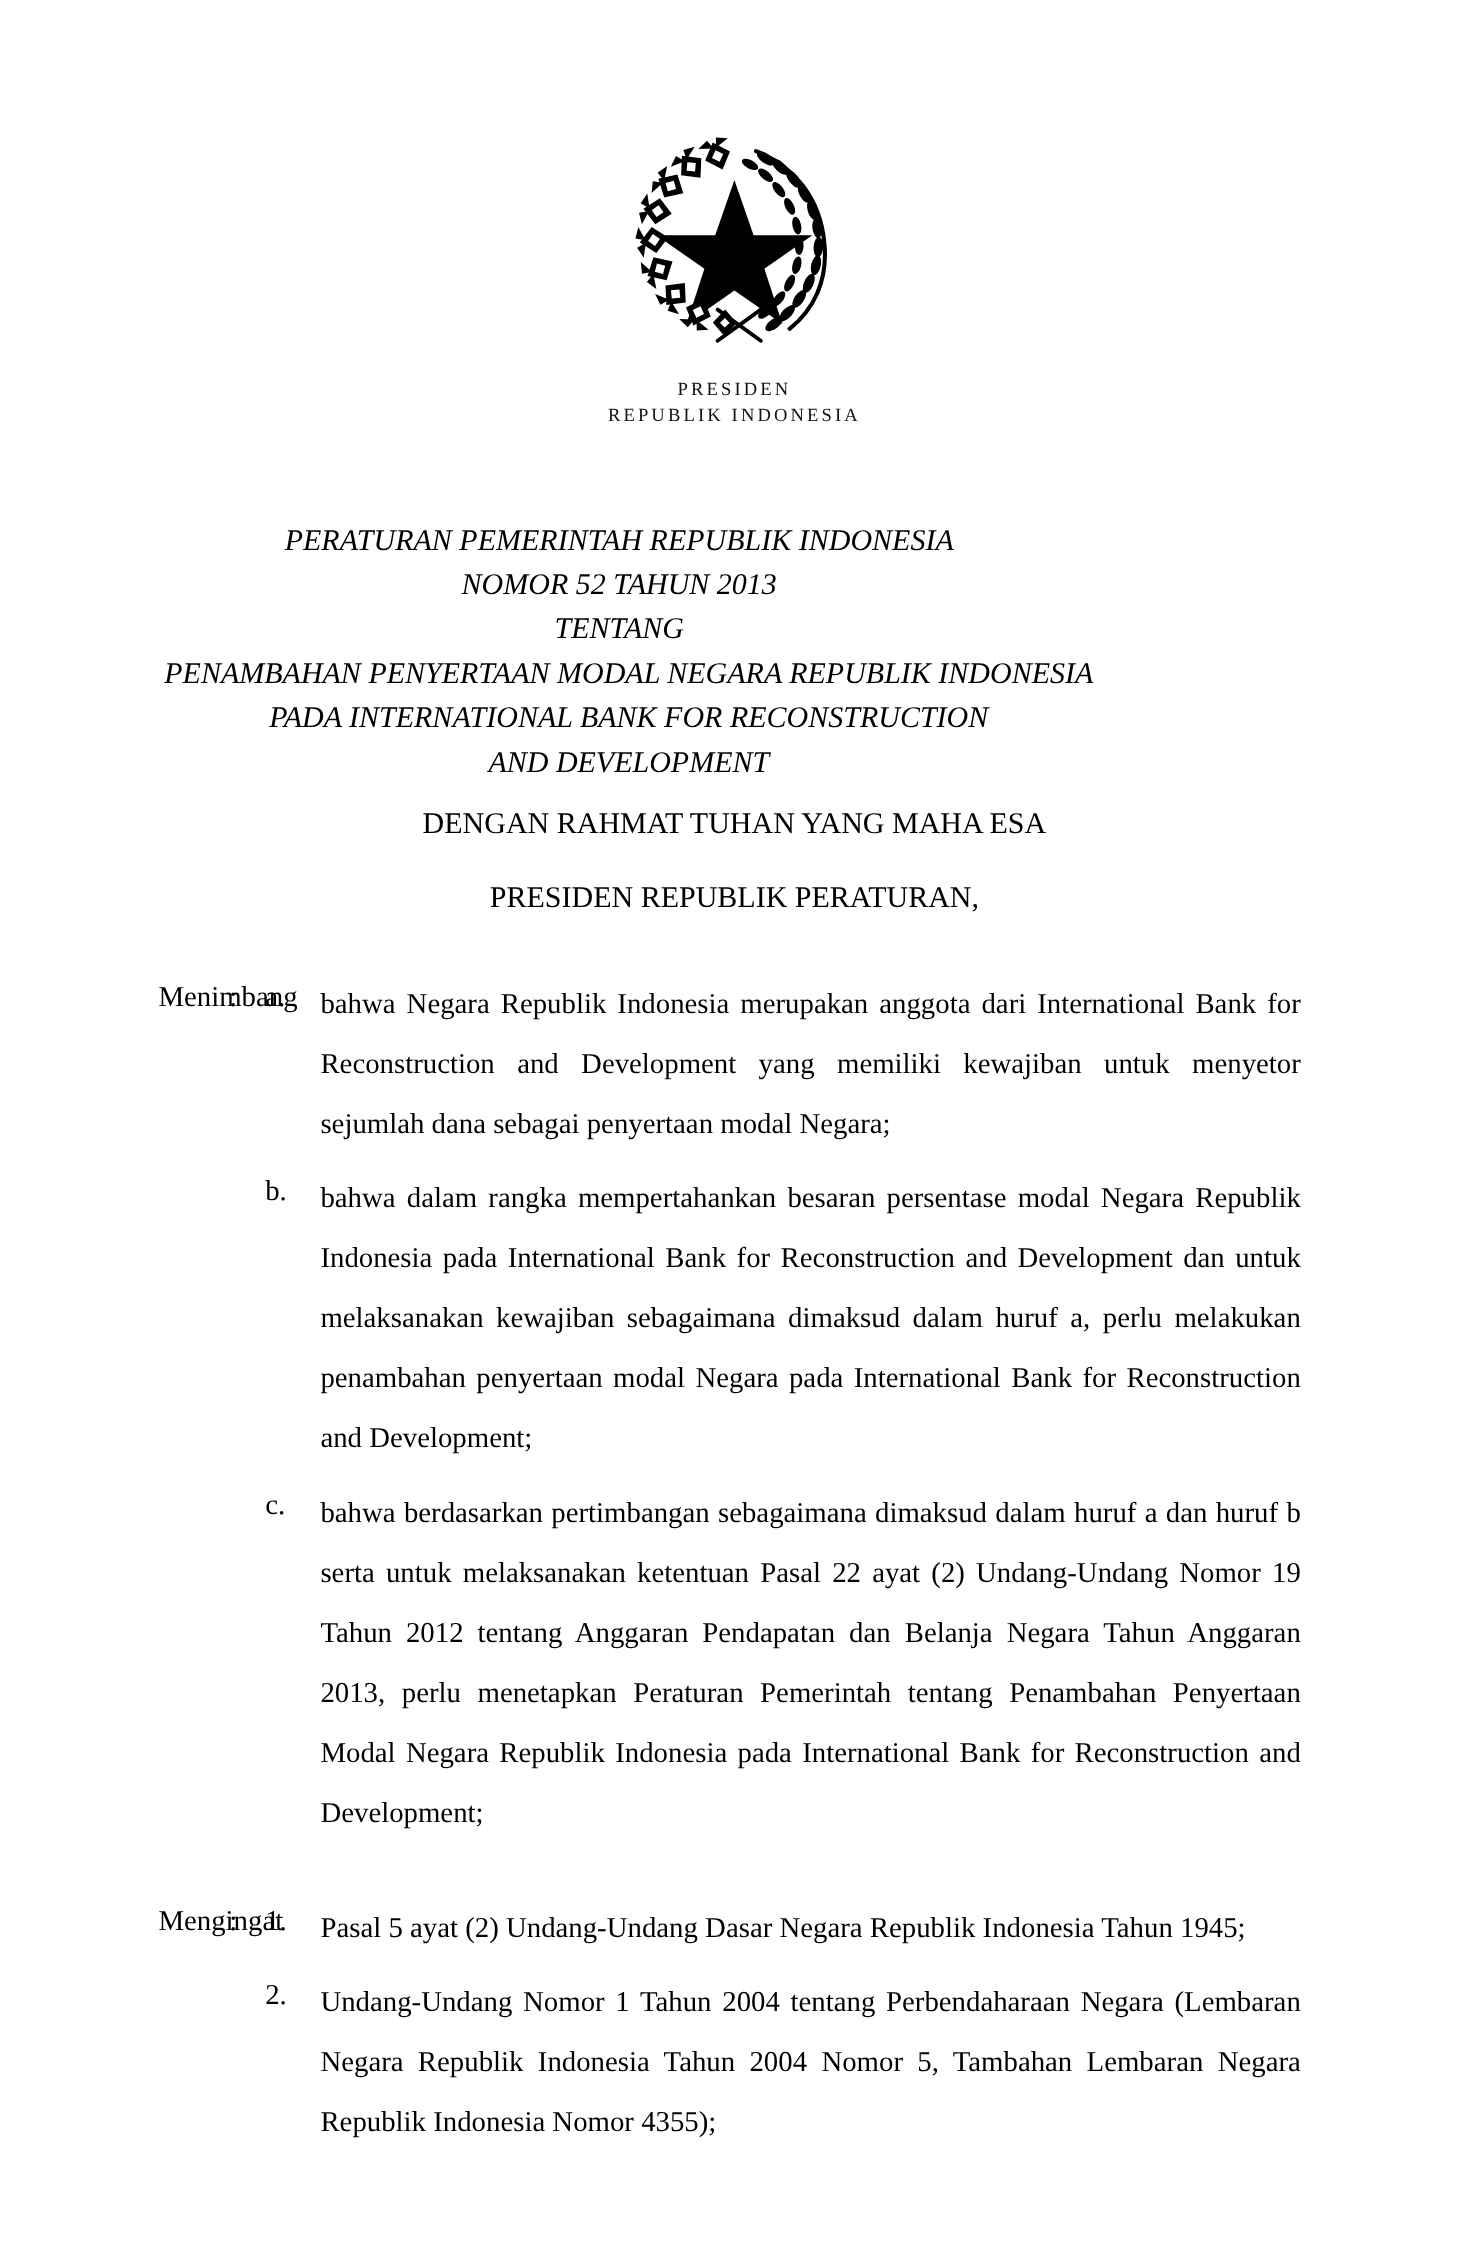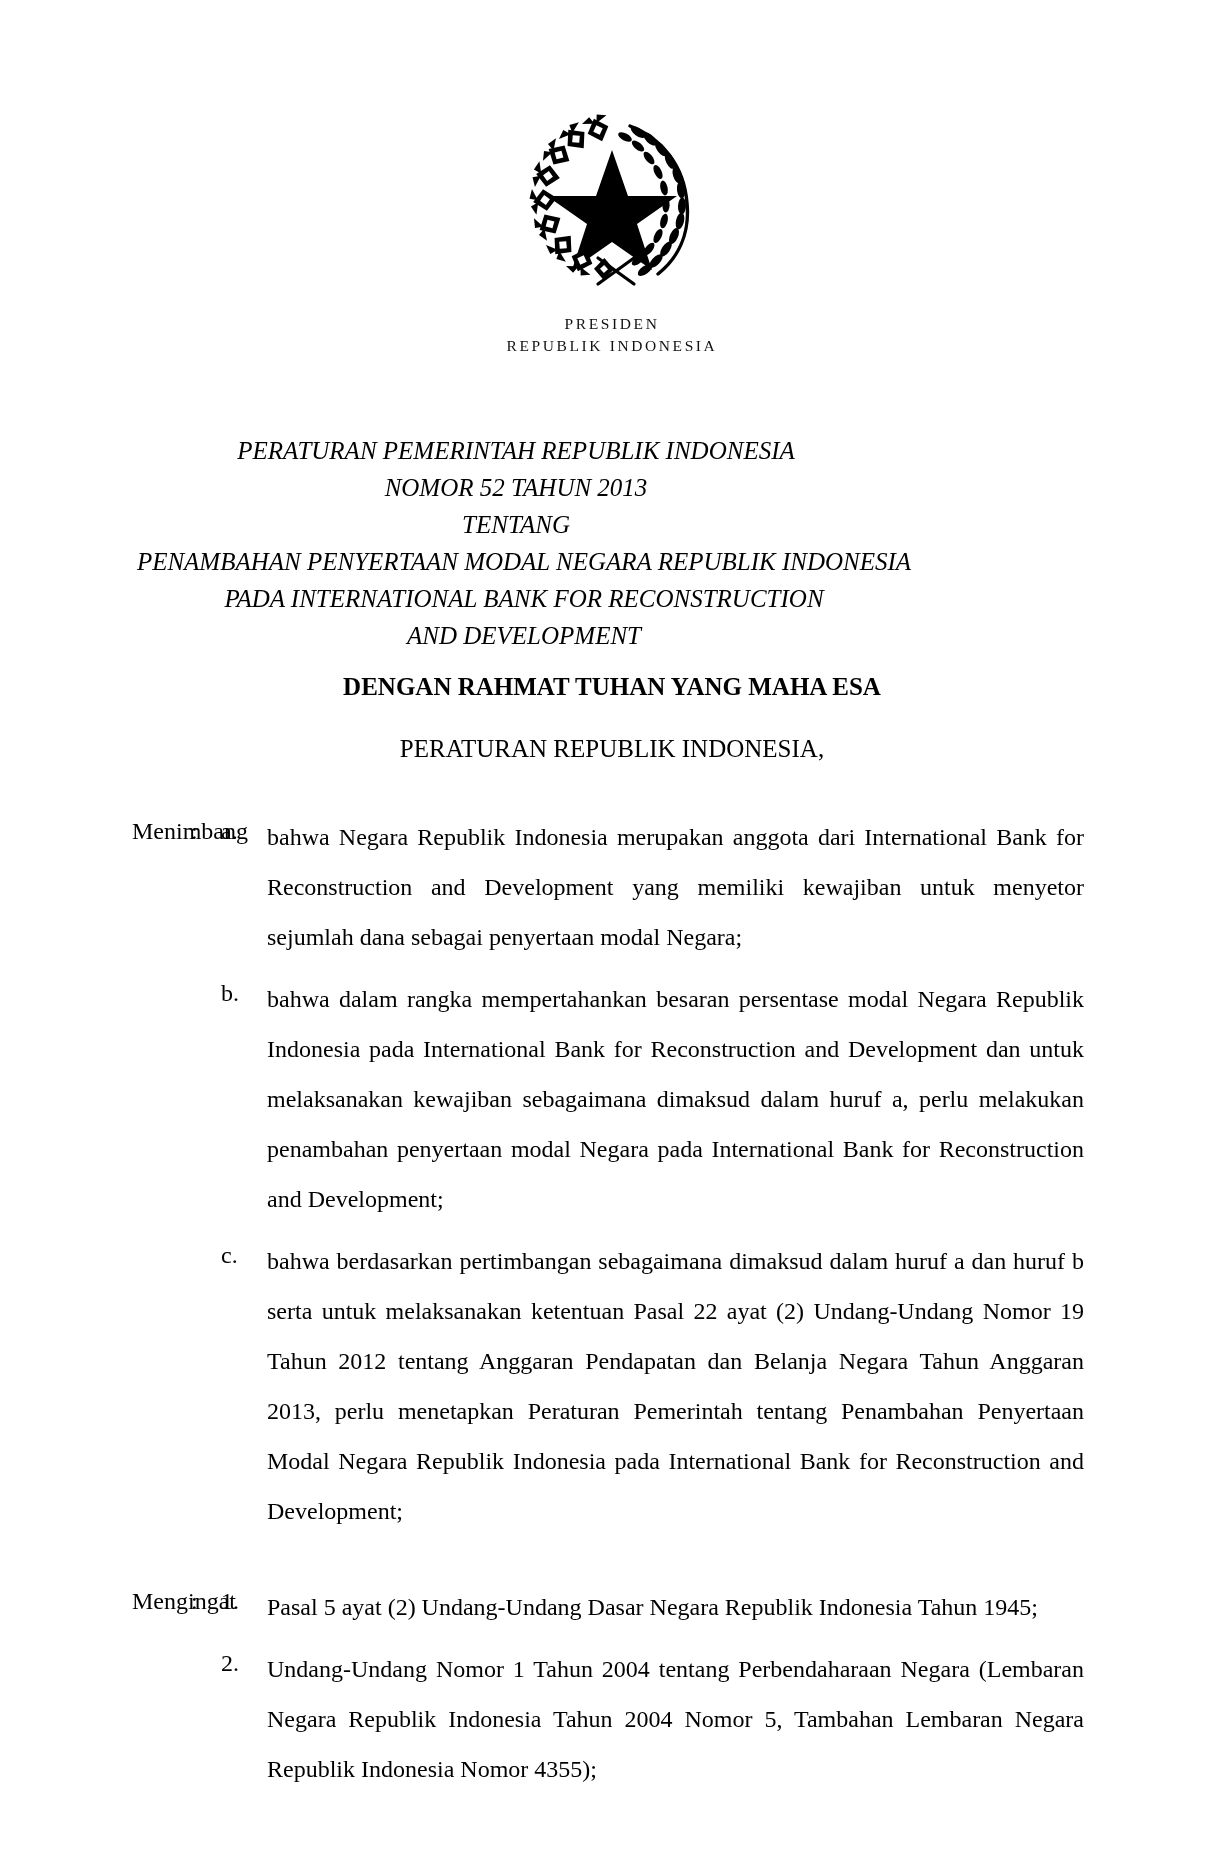--- a/index.html
+++ b/index.html
@@ -62,21 +62,20 @@
   .title-subject span { display: block; margin-left: 16px; }
 
   .invocation {
     position: absolute;
     top: 668px;
     left: 0;
     width: 1224px;
     text-align: center;
     font-size: 25px;
     line-height: 37px;
-    font-weight: bold;
   }
   .authority {
     position: absolute;
     top: 730px;
     left: 0;
     width: 1224px;
     text-align: center;
     font-size: 25px;
     line-height: 37px;
   }
@@ -262,21 +261,21 @@
     <span class="title-line">NOMOR 52 TAHUN 2013</span>
     <span class="title-line">TENTANG</span>
     <span class="title-subject">
       <span>PENAMBAHAN PENYERTAAN MODAL NEGARA REPUBLIK INDONESIA</span>
       <span>PADA INTERNATIONAL BANK FOR RECONSTRUCTION</span>
       <span>AND DEVELOPMENT</span>
     </span>
   </div>
 
   <div class="invocation">DENGAN RAHMAT TUHAN YANG MAHA ESA</div>
-  <div class="authority">PERATURAN REPUBLIK INDONESIA,</div>
+  <div class="authority">PRESIDEN REPUBLIK PERATURAN,</div>
 
   <div class="clauses">
 
     <div class="clause-section">
       <div class="clause-row">
         <div class="clause-label">Menimbang</div>
         <div class="clause-colon">:</div>
         <div class="clause-marker">a.</div>
         <div class="clause-text">bahwa Negara Republik Indonesia merupakan anggota dari International Bank for Reconstruction and Development yang memiliki kewajiban untuk menyetor sejumlah dana sebagai penyertaan modal Negara;</div>
       </div>

